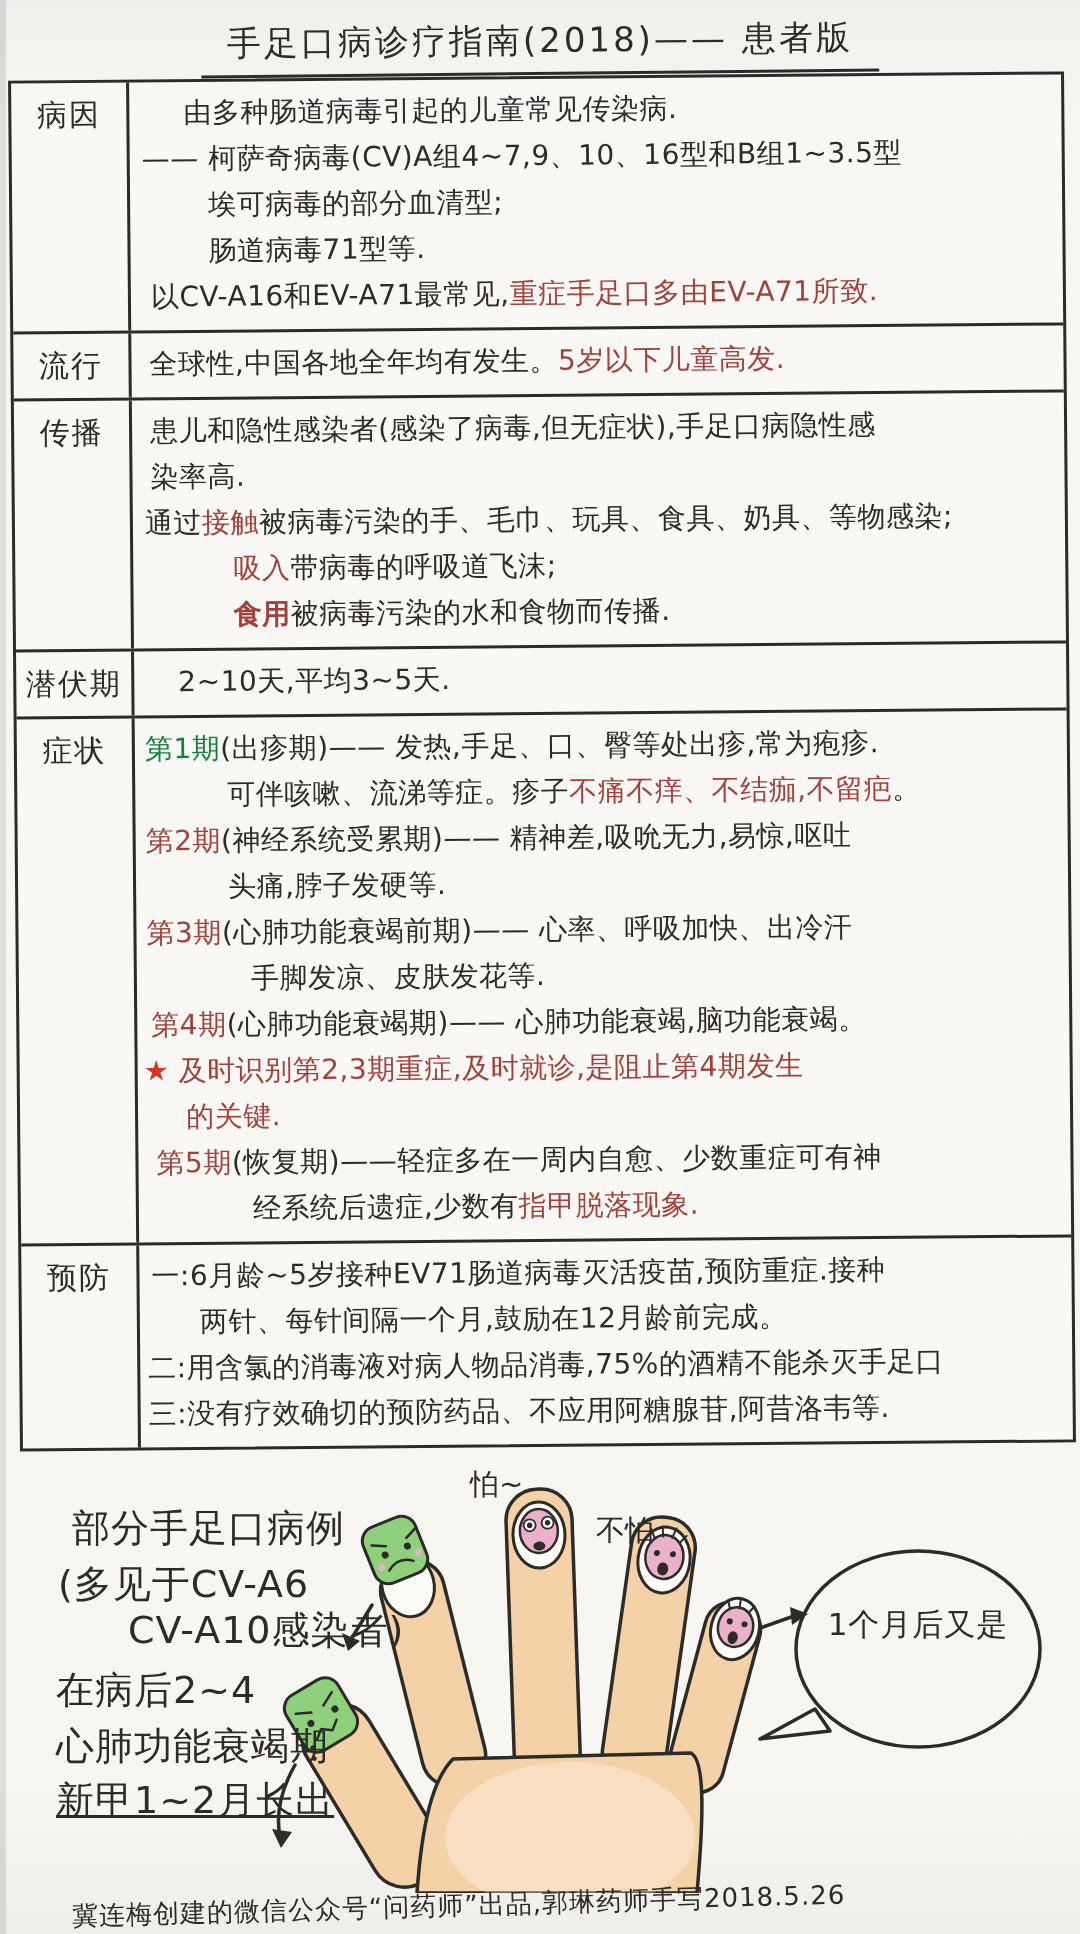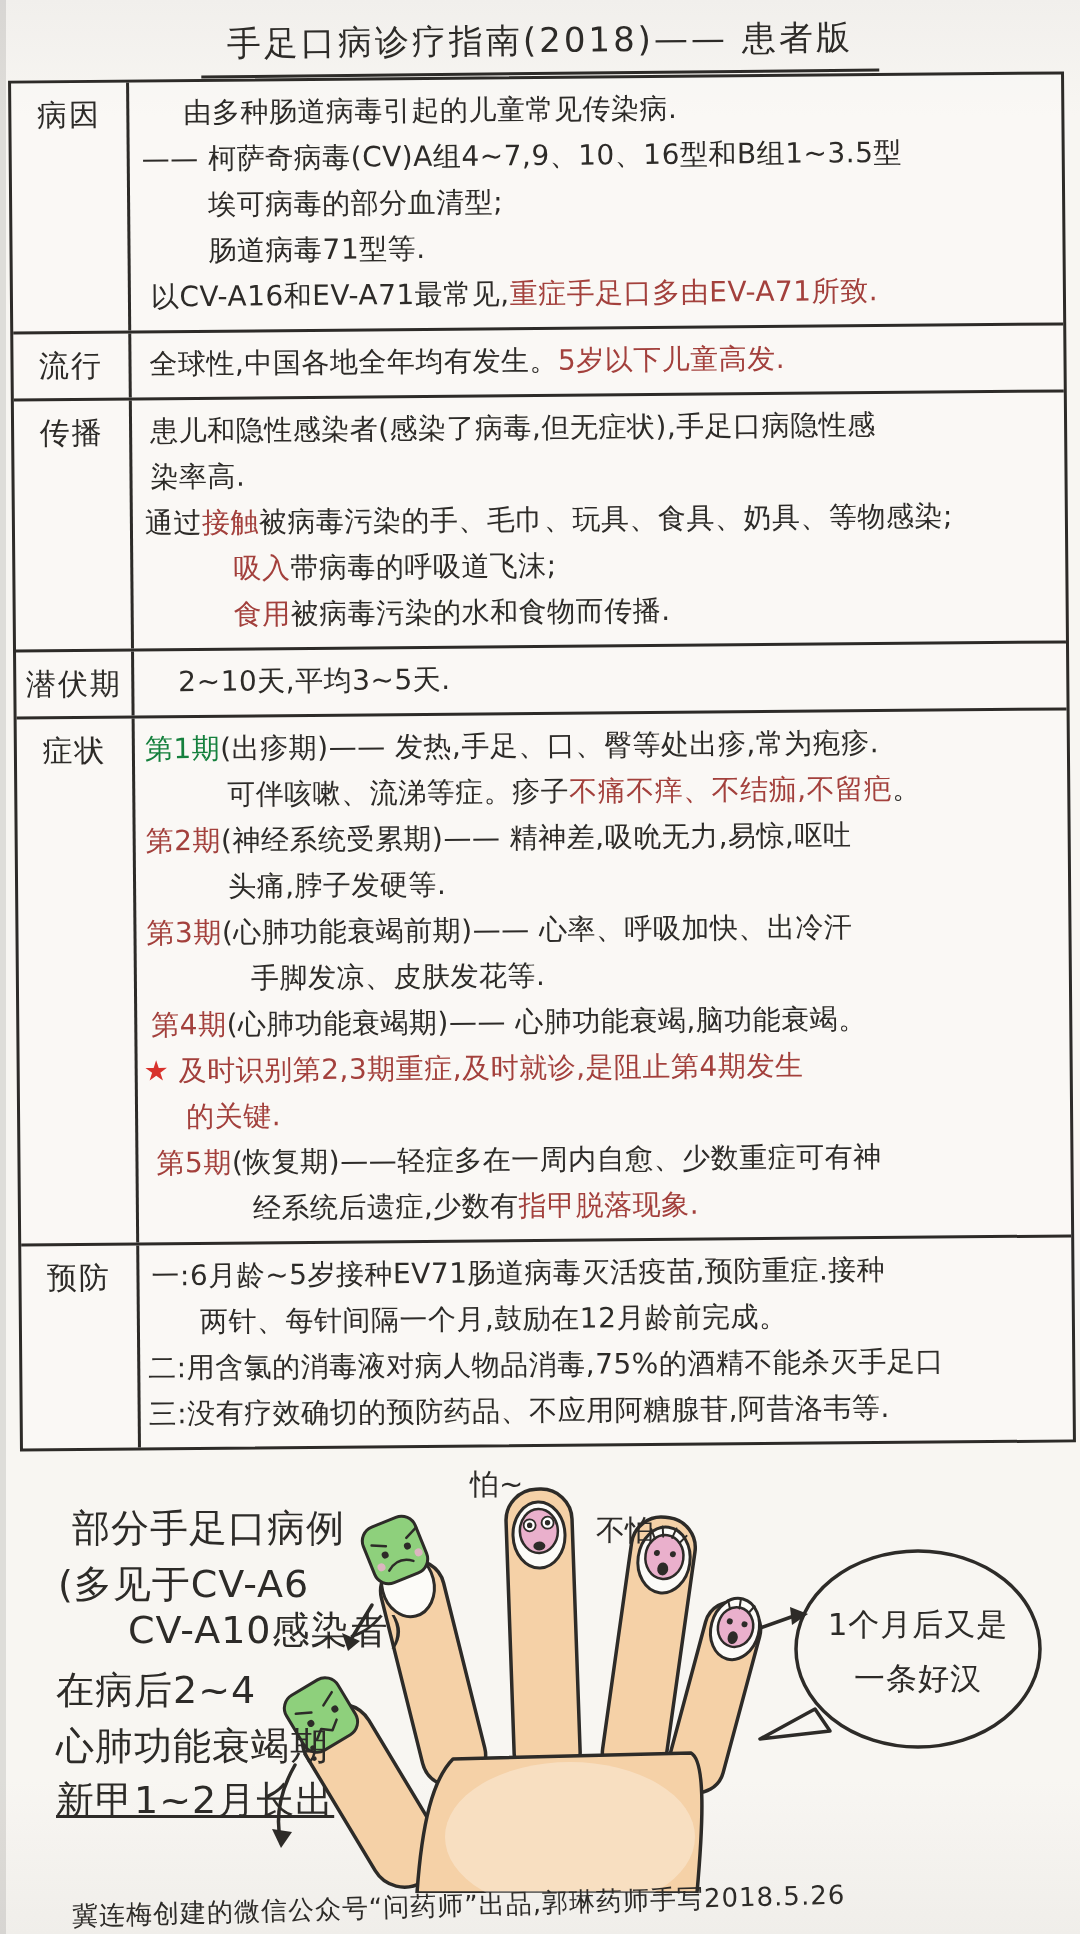--- a/index.html
+++ b/index.html
@@ -67,21 +67,21 @@
         <div class="t-line" style="padding-left: 14px;"><span style="color: rgb(45, 43, 40);">全球性,中国各地全年均有发生。</span><span style="color: rgb(163, 64, 60);">5岁以下儿童高发.</span></div>
       </div>
     </div>
     <div class="t-row">
       <div class="t-label">传播</div>
       <div class="t-content">
         <div class="t-line" style="padding-left: 14px;"><span style="color: rgb(45, 43, 40);">患儿和隐性感染者(感染了病毒,但无症状),手足口病隐性感</span></div>
         <div class="t-line" style="padding-left: 14px;"><span style="color: rgb(45, 43, 40);">染率高.</span></div>
         <div class="t-line" style="padding-left: 8px;"><span style="color: rgb(45, 43, 40);">通过</span><span style="color: rgb(163, 64, 60);">接触</span><span style="color: rgb(45, 43, 40);">被病毒污染的手、毛巾、玩具、食具、奶具、等物感染;</span></div>
         <div class="t-line" style="padding-left: 96px;"><span style="color: rgb(163, 64, 60);">吸入</span><span style="color: rgb(45, 43, 40);">带病毒的呼吸道飞沫;</span></div>
-        <div class="t-line" style="padding-left: 96px;"><span style="color: rgb(163, 64, 60);">食用</span><span style="color: rgb(45, 43, 40);">被病毒污染的水和食物而传播.</span></div>
+        <div class="t-line" style="padding-left: 96px;"><span style="color: rgb(163, 64, 60); font-weight: bold;">食用</span><span style="color: rgb(45, 43, 40);">被病毒污染的水和食物而传播.</span></div>
       </div>
     </div>
     <div class="t-row">
       <div class="t-label">潜伏期</div>
       <div class="t-content">
         <div class="t-line" style="padding-left: 40px;"><span style="color: rgb(45, 43, 40);">2~10天,平均3~5天.</span></div>
       </div>
     </div>
     <div class="t-row">
       <div class="t-label">症状</div>
@@ -196,19 +196,18 @@
   <div class="notes">
       <div class="note-line" style="left: 72px; top: 46px;">部分手足口病例</div>
       <div class="note-line" style="left: 58px; top: 102px;">(多见于CV-A6</div>
       <div class="note-line" style="left: 128px; top: 148px;">CV-A10感染者)</div>
       <div class="note-line" style="left: 56px; top: 208px;">在病后2~4</div>
       <div class="note-line" style="left: 56px; top: 264px;">心肺功能衰竭期</div>
       <div class="note-line" style="left: 56px; top: 318px; text-decoration: underline;">新甲1~2月长出</div>
     </div>
   <div class="bubble-text">
     <div>1个月后又是</div>
-    <div>一条好汉</div>
   </div>
 <div class="finger-label" style="left: 470px; top: 8px;">怕~</div>
     <div class="finger-label" style="left: 596px; top: 54px;">不怕</div>
   </div>
 
 <div class="footer">冀连梅创建的微信公众号“问药师”出品,郭琳药师手写2018.5.26</div>
 
 </body></html>

